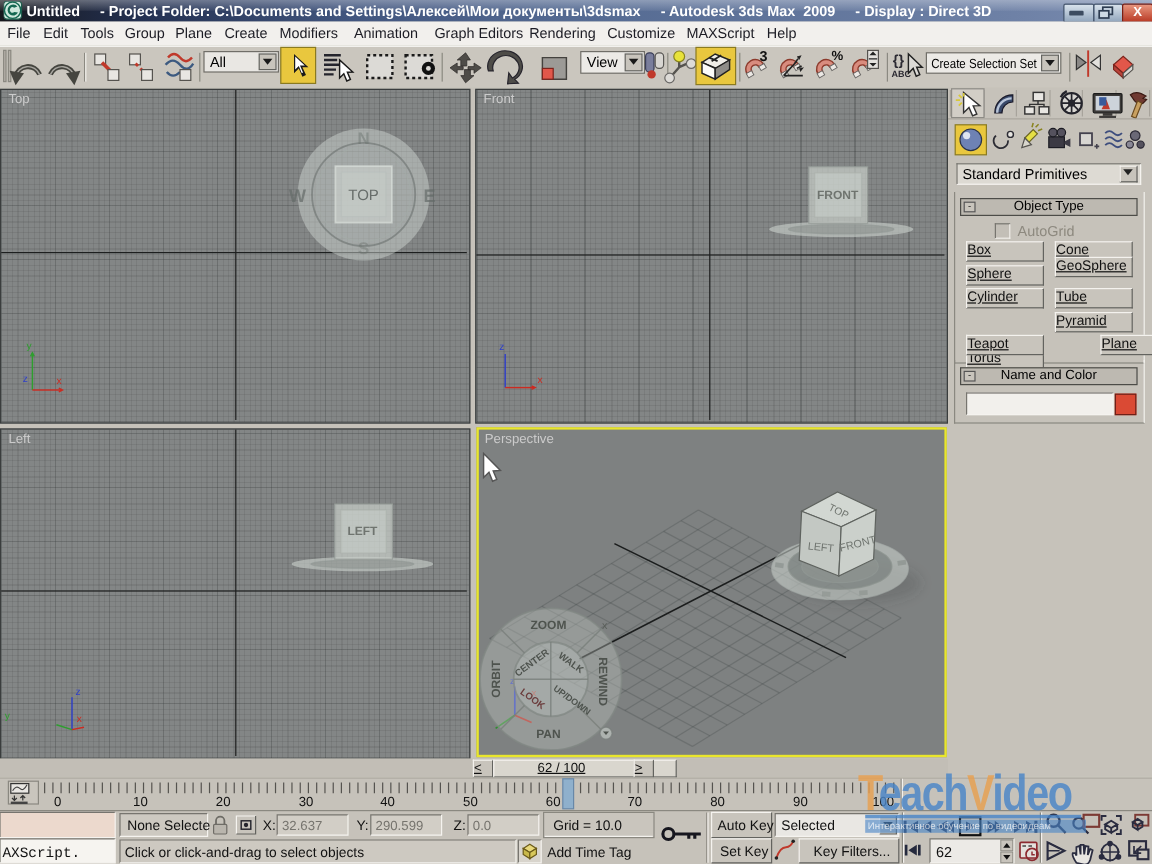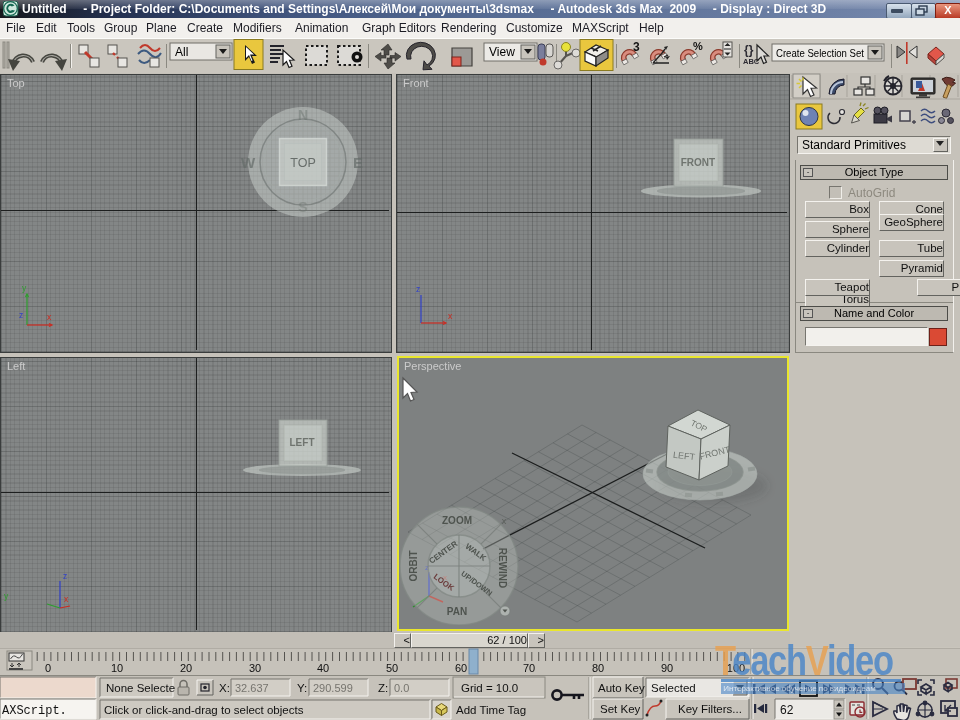--- a/index.html
+++ b/index.html
@@ -26,21 +26,21 @@
   repeating-linear-gradient(90deg, rgba(40,44,44,0.17) 0px, rgba(40,44,44,0.17) 1px, transparent 1px, transparent 45px),
   repeating-linear-gradient(0deg, rgba(30,34,34,0.09) 0px, rgba(30,34,34,0.09) 1px, transparent 1px, transparent 4.5px),
   repeating-linear-gradient(90deg, rgba(30,34,34,0.09) 0px, rgba(30,34,34,0.09) 1px, transparent 1px, transparent 4.5px);
  filter:blur(0.45px);}
 #vpPersp::before{background-image:none;}
 .vplabel{position:absolute;left:7px;top:2px;color:#cbcbcb;font-size:11px;}
 .axline{position:absolute;background:#1d1f1f;}
 
 #rpanel{left:790px;top:73px;width:170px;height:574px;background:#c6c2ba;}
 
-.btn3d{position:absolute;background:#c8c4bc;border-top:1px solid #f4f2ee;border-left:1px solid #f4f2ee;border-right:1px solid #63635f;border-bottom:1px solid #63635f;font-size:11.5px;color:#111;text-align:right;}
+.btn3d{position:absolute;background:#c8c4bc;border-top:1px solid #f4f2ee;border-left:1px solid #f4f2ee;border-right:1px solid #63635f;border-bottom:1px solid #63635f;font-size:11.5px;color:#111;text-align:left;text-decoration:underline;}
 .sunk{position:absolute;background:#cfcbc3;border-top:1px solid #77756f;border-left:1px solid #77756f;border-right:1px solid #f5f3ef;border-bottom:1px solid #f5f3ef;}
 
 #sliderrow{left:0;top:632px;width:790px;height:16px;background:#c2beb6;}
 #rulerrow{left:0;top:648px;width:960px;height:27px;background:#c6c2ba;border-top:1px solid #b0aca4;}
 #statusrow1{left:0;top:675px;width:960px;height:23px;background:#c6c2ba;border-top:1px solid #8a8880;}
 #statusrow2{left:0;top:698px;width:960px;height:22px;background:#c6c2ba;}
 
 #wm{left:712px;top:642px;width:232px;height:56px;opacity:0.82;}
 #wmtext{position:absolute;left:3px;top:-5px;font-size:42px;font-weight:bold;letter-spacing:-1.5px;color:#4a86c8;white-space:nowrap;font-family:"Liberation Sans",sans-serif;transform:scaleX(0.82);transform-origin:0 0;}
 #wmline{position:absolute;left:9px;top:37px;width:180px;height:3px;background:#4a86c8;}
@@ -425,21 +425,21 @@
 <div class="btn3d" style="left:879px;top:279px;width:63px;height:15px;line-height:15px;margin-left:38px;">Plane</div>
 
 <div class="abs" style="left:795px;top:300px;width:157px;height:52px;border-left:1px solid #8a8880;border-bottom:1px solid #8a8880;border-right:1px solid #f3f1ed;"></div>
 <div class="abs" style="left:800px;top:306px;width:146px;height:13px;background:#bdb9b1;border:1px solid #4c4c48;font-size:11px;color:#000;text-align:center;line-height:13px;">Name and Color</div>
 <div class="abs" style="left:803px;top:309px;width:8px;height:7px;background:#c8c4bc;border:1px solid #555;font-size:8px;line-height:5px;text-align:center;color:#222;">-</div>
 <div class="sunk" style="left:805px;top:327px;width:121px;height:17px;background:#f2f0ec;"></div>
 <div class="abs" style="left:929px;top:328px;width:16px;height:16px;background:#da4a34;border:1px solid #6e2018;"></div>
 
 <div class="abs" id="sliderrow"></div>
 <div class="btn3d" style="left:394px;top:633px;width:15px;height:13px;font-size:11px;line-height:12px;">&lt;</div>
-<div class="btn3d" style="left:411px;top:633px;width:115px;height:13px;line-height:13px;font-size:11px;background:#d9d6ce;">62 / 100</div>
+<div class="btn3d" style="left:411px;top:633px;width:115px;height:13px;line-height:13px;font-size:11px;background:#d9d6ce;padding-left:36px;">62 / 100</div>
 <div class="btn3d" style="left:528px;top:633px;width:15px;height:13px;font-size:11px;line-height:12px;">&gt;</div>
 
 <div class="abs" id="rulerrow"></div>
 <svg class="abs" id="rulersvg" style="left:0;top:648px" width="960" height="27">
     <rect x="7" y="3" width="25" height="19" fill="#c9c5bd" stroke="#8a8880" stroke-width="1"></rect>
 <rect x="9" y="5" width="15" height="8" fill="#e8e6e2" stroke="#333" stroke-width="1"></rect>
 <path d="M10.5 11 q3 -5 6 -2 t6 -3" fill="none" stroke="#444" stroke-width="1"></path>
 <path d="M12 15 l0 4 m-2 -2 l2 2 2 -2 M19 19 l0 -4 m-2 2 l2 -2 2 2" stroke="#333" stroke-width="1" fill="none"></path>
 <rect x="9" y="20" width="14" height="2" fill="#444"></rect>
 <g stroke="#55534f" stroke-width="1">

